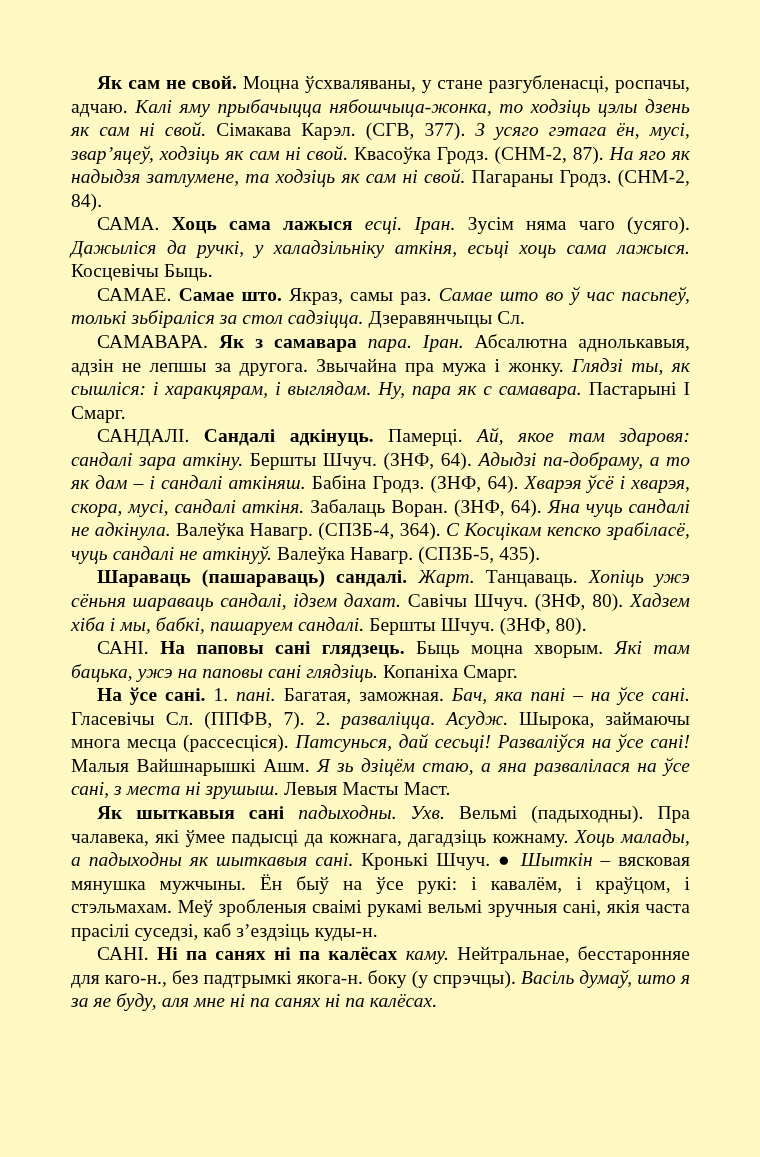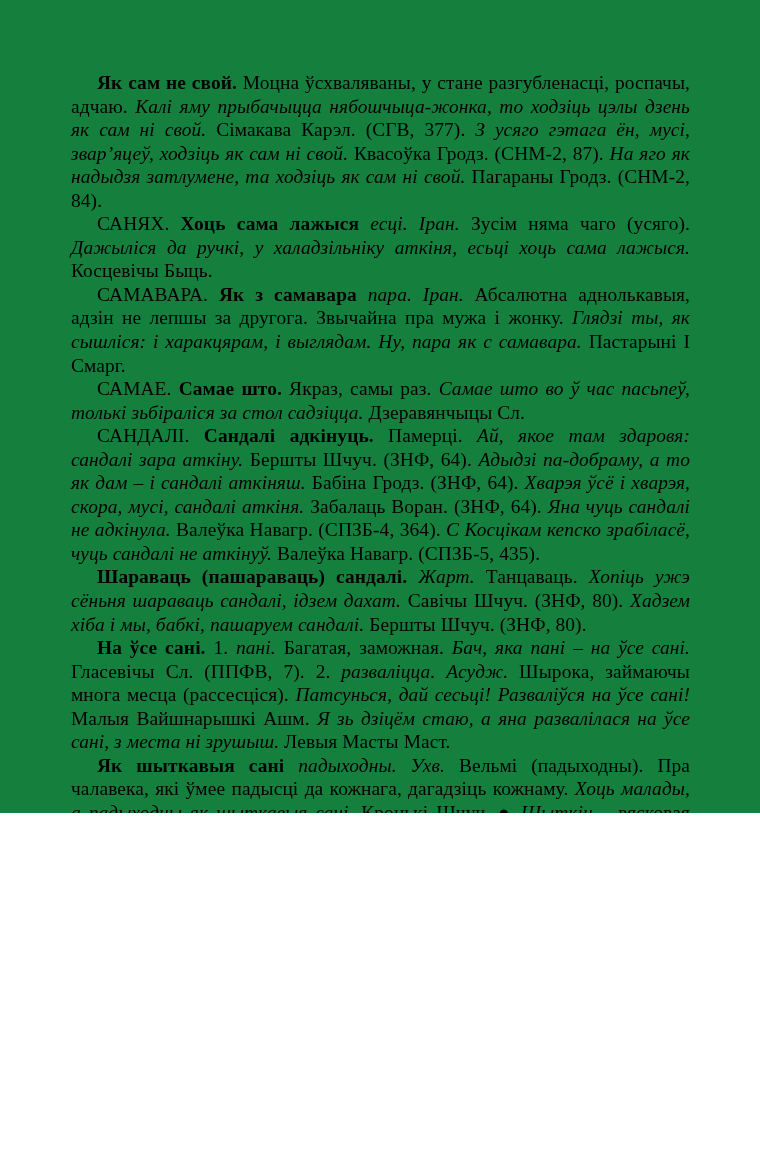--- a/index.html
+++ b/index.html
@@ -3,22 +3,22 @@
 <meta charset="utf-8">
 <style>
   html, body {
     margin: 0;
     padding: 0;
     background: #ffffff;
   }
   .page {
     position: relative;
     width: 760px;
-    height: 813px;
-    background: #15803d;
+    height: 1157px;
+    background: #fef9c3;
     overflow: hidden;
     font-family: "Liberation Serif", "DejaVu Serif", serif;
     color: #000000;
   }
   .text-block {
     position: absolute;
     left: 71px;
     top: 71px;
     width: 619px;
   }
@@ -35,22 +35,23 @@
   .run-b { font-weight: bold; }
   .run-i { font-style: italic; }
 </style>
 </head>
 <body>
 
 <div class="page">
   <div class="text-block">
 
     <p><span class="run-b">Як сам не свой.</span><span class="run-r"> Моцна ўсхваляваны, у стане разгубленасці, роспачы, адчаю. </span><span class="run-i">Калі яму прыбачыцца нябошчыца-жонка, то ходзіць цэлы дзень як сам ні свой.</span><span class="run-r"> Сімакава Карэл. (СГВ, 377). </span><span class="run-i">З усяго гэтага ён, мусі, звар’яцеў, ходзіць як сам ні свой.</span><span class="run-r"> Квасоўка Гродз. (СНМ-2, 87). </span><span class="run-i">На яго як надыдзя затлумене, та ходзіць як сам ні свой.</span><span class="run-r"> Пагараны Гродз. (СНМ-2, 84).</span></p>
-      <p><span class="run-r">САНЯХ. </span><span class="run-b">Хоць сама лажыся</span><span class="run-i"> есці. Іран.</span><span class="run-r"> Зусім няма чаго (усяго). </span><span class="run-i">Дажыліся да ручкі, у халадзільніку аткіня, есьці хоць сама лажыся.</span><span class="run-r"> Косцевічы Быць.</span></p>
+      <p><span class="run-r">САМА. </span><span class="run-b">Хоць сама лажыся</span><span class="run-i"> есці. Іран.</span><span class="run-r"> Зусім няма чаго (усяго). </span><span class="run-i">Дажыліся да ручкі, у халадзільніку аткіня, есьці хоць сама лажыся.</span><span class="run-r"> Косцевічы Быць.</span></p>
+      <p><span class="run-r">САМАЕ. </span><span class="run-b">Самае што.</span><span class="run-r"> Якраз, самы раз. </span><span class="run-i">Самае што во ў час пасьпеў, толькі зьбіраліся за стол садзіцца.</span><span class="run-r"> Дзеравянчыцы Сл.</span></p>
       <p><span class="run-r">САМАВАРА. </span><span class="run-b">Як з самавара</span><span class="run-i"> пара. Іран.</span><span class="run-r"> Абсалютна аднолькавыя, адзін не лепшы за другога. Звычайна пра мужа і жонку. </span><span class="run-i">Глядзі ты, як сышліся: і харакцярам, і выглядам. Ну, пара як с самавара.</span><span class="run-r"> Пастарыні І Смарг.</span></p>
-      <p><span class="run-r">САМАЕ. </span><span class="run-b">Самае што.</span><span class="run-r"> Якраз, самы раз. </span><span class="run-i">Самае што во ў час пасьпеў, толькі зьбіраліся за стол садзіцца.</span><span class="run-r"> Дзеравянчыцы Сл.</span></p>
       <p><span class="run-r">САНДАЛІ. </span><span class="run-b">Сандалі адкінуць.</span><span class="run-r"> Памерці. </span><span class="run-i">Ай, якое там здаровя: сандалі зара аткіну.</span><span class="run-r"> Бершты Шчуч. (ЗНФ, 64). </span><span class="run-i">Адыдзі па-добраму, а то як дам – і сандалі аткіняш.</span><span class="run-r"> Бабіна Гродз. (ЗНФ, 64). </span><span class="run-i">Хварэя ўсё і хварэя, скора, мусі, сандалі аткіня.</span><span class="run-r"> Забалаць Воран. (ЗНФ, 64). </span><span class="run-i">Яна чуць сандалі не адкінула.</span><span class="run-r"> Валеўка Навагр. (СПЗБ-4, 364). </span><span class="run-i">С Косцікам кепско зрабіласё, чуць сандалі не аткінуў.</span><span class="run-r"> Валеўка Навагр. (СПЗБ-5, 435).</span></p>
       <p><span class="run-b">Шараваць (пашараваць) сандалі.</span><span class="run-i"> Жарт.</span><span class="run-r"> Танцаваць. </span><span class="run-i">Хопіць ужэ сёньня шараваць сандалі, ідзем дахат.</span><span class="run-r"> Савічы Шчуч. (ЗНФ, 80). </span><span class="run-i">Хадзем хіба і мы, бабкі, пашаруем сандалі.</span><span class="run-r"> Бершты Шчуч. (ЗНФ, 80).</span></p>
+      <p><span class="run-r">САНІ. </span><span class="run-b">На паповы сані глядзець.</span><span class="run-r"> Быць моцна хворым. </span><span class="run-i">Які там бацька, ужэ на паповы сані глядзіць.</span><span class="run-r"> Копаніха Смарг.</span></p>
       <p><span class="run-b">На ўсе сані.</span><span class="run-r"> 1. </span><span class="run-i">пані.</span><span class="run-r"> Багатая, заможная. </span><span class="run-i">Бач, яка пані – на ўсе сані.</span><span class="run-r"> Гласевічы Сл. (ППФВ, 7). 2. </span><span class="run-i">разваліцца. Асудж.</span><span class="run-r"> Шырока, займаючы многа месца (рассесціся). </span><span class="run-i">Патсунься, дай сесьці! Разваліўся на ўсе сані!</span><span class="run-r"> Малыя Вайшнарышкі Ашм. </span><span class="run-i">Я зь дзіцём стаю, а яна развалілася на ўсе сані, з места ні зрушыш.</span><span class="run-r"> Левыя Масты Маст.</span></p>
       <p><span class="run-b">Як шыткавыя сані</span><span class="run-i"> падыходны. Ухв.</span><span class="run-r"> Вельмі (падыходны). Пра чалавека, які ўмее падысці да кожнага, дагадзіць кожнаму. </span><span class="run-i">Хоць малады, а падыходны як шыткавыя сані.</span><span class="run-r"> Кронькі Шчуч. ● </span><span class="run-i">Шыткін</span><span class="run-r"> – вясковая мянушка мужчыны. Ён быў на ўсе рукі: і кавалём, і краўцом, і стэльмахам. Меў зробленыя сваімі рукамі вельмі зручныя сані, якія часта прасілі суседзі, каб з’ездзіць куды-н.</span></p>
       <p><span class="run-r">САНІ. </span><span class="run-b">Ні па санях ні па калёсах</span><span class="run-i"> каму.</span><span class="run-r"> Нейтральнае, бесстаронняе для каго-н., без падтрымкі якога-н. боку (у спрэчцы). </span><span class="run-i">Васіль думаў, што я за яе буду, аля мне ні па санях ні па калёсах.</span></p>
   </div>
 </div>
 
 </body></html>

